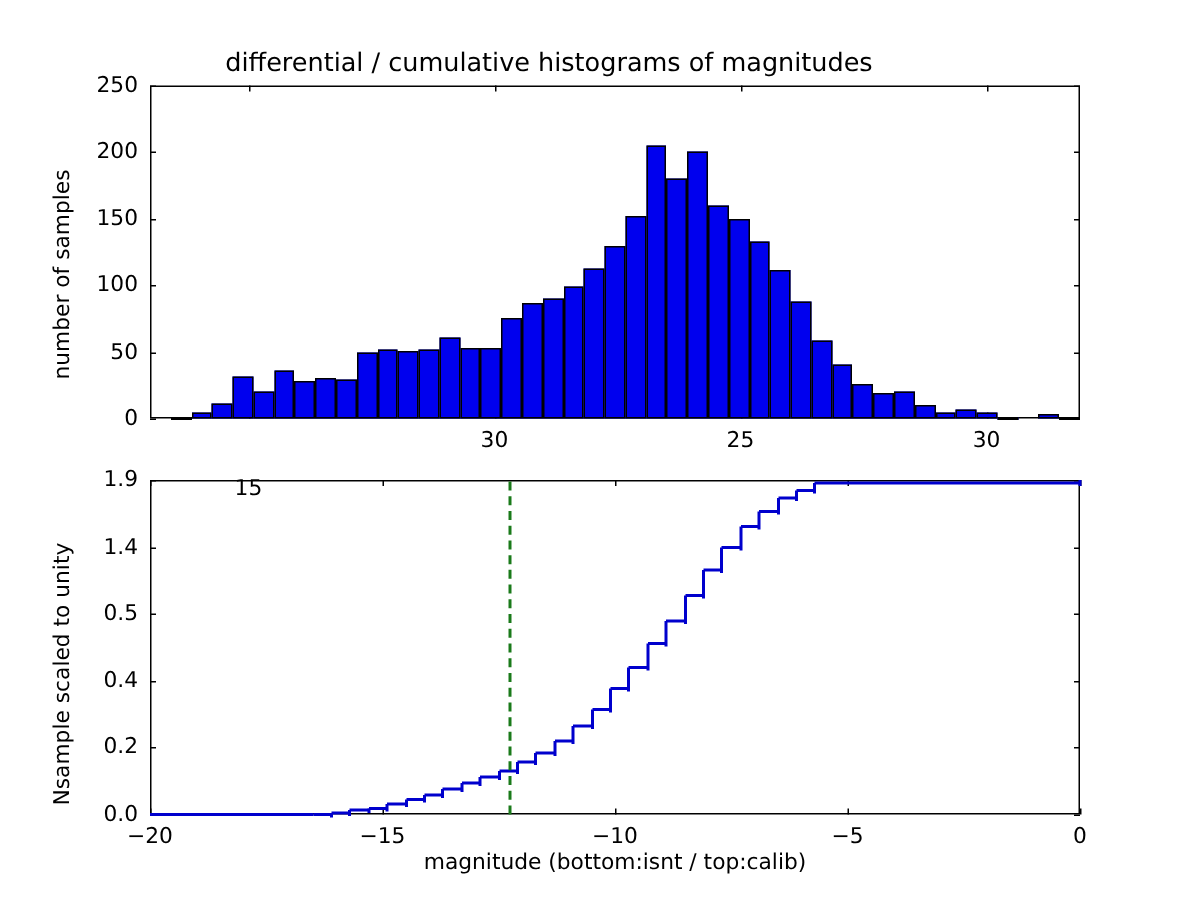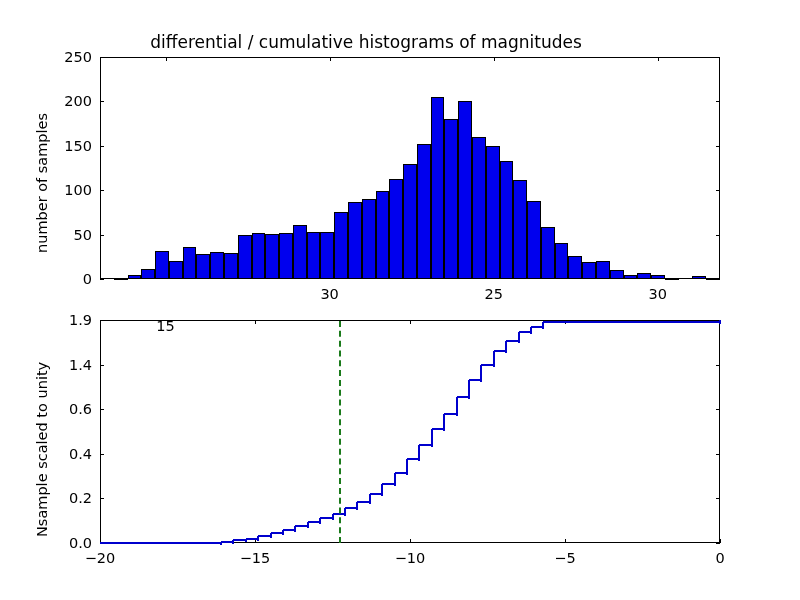--- a/index.html
+++ b/index.html
@@ -145,21 +145,21 @@
       <div class="tick ytick" style="left: 716px; top: 543px;"></div>
       <div class="tick-label ytick-label" style="left: 30px; top: 543px; width: 62px;">0.0</div>
       <div class="tick ytick" style="left: 100px; top: 498.4px;"></div>
       <div class="tick ytick" style="left: 716px; top: 498.4px;"></div>
       <div class="tick-label ytick-label" style="left: 30px; top: 498.4px; width: 62px;">0.2</div>
       <div class="tick ytick" style="left: 100px; top: 453.8px;"></div>
       <div class="tick ytick" style="left: 716px; top: 453.8px;"></div>
       <div class="tick-label ytick-label" style="left: 30px; top: 453.8px; width: 62px;">0.4</div>
       <div class="tick ytick" style="left: 100px; top: 409.2px;"></div>
       <div class="tick ytick" style="left: 716px; top: 409.2px;"></div>
-      <div class="tick-label ytick-label" style="left: 30px; top: 409.2px; width: 62px;">0.6</div>
+      <div class="tick-label ytick-label" style="left: 30px; top: 409.2px; width: 62px;">0.5</div>
       <div class="tick ytick" style="left: 100px; top: 364.6px;"></div>
       <div class="tick ytick" style="left: 716px; top: 364.6px;"></div>
       <div class="tick-label ytick-label" style="left: 30px; top: 364.6px; width: 62px;">1.4</div>
       <div class="tick ytick" style="left: 100px; top: 320px;"></div>
       <div class="tick ytick" style="left: 716px; top: 320px;"></div>
       <div class="tick-label ytick-label" style="left: 30px; top: 320px; width: 62px;">1.9</div>
     </div>
   <div id="bot-xticks">
       <div class="tick xtick" style="left: 100px; top: 539px;"></div>
       <div class="tick xtick" style="left: 100px; top: 320px;"></div>
@@ -235,15 +235,16 @@
       <div class="step-seg" style="background: rgb(0, 0, 205); left: 529.9px; top: 326.69px; width: 2px; height: 7.575px;"></div>
       <div class="step-seg" style="background: rgb(0, 0, 205); left: 530.9px; top: 325.69px; width: 12.4px; height: 2px;"></div>
       <div class="step-seg" style="background: rgb(0, 0, 205); left: 542.3px; top: 322.23px; width: 2px; height: 6.46px;"></div>
       <div class="step-seg" style="background: rgb(0, 0, 205); left: 543.3px; top: 321.23px; width: 176.7px; height: 2px;"></div>
       <div class="step-seg" style="background: rgb(0, 0, 205); left: 719px; top: 320px; width: 2px; height: 4.23px;"></div>
       <div class="step-seg" style="background: rgb(0, 0, 205); left: 720px; top: 319px; width: 0px; height: 2px;"></div>
     </div>
 
   <div id="maglimit-line" class="maglimit" style="left: 338.7px; top: 321px; height: 222px; border-left-color: rgb(26, 122, 26);"></div>
 
+  <div class="xlabel" style="left:100px;top:567px;width:620px;">magnitude (bottom:isnt / top:calib)</div>
 
 
 </div>
 
 </body></html>

